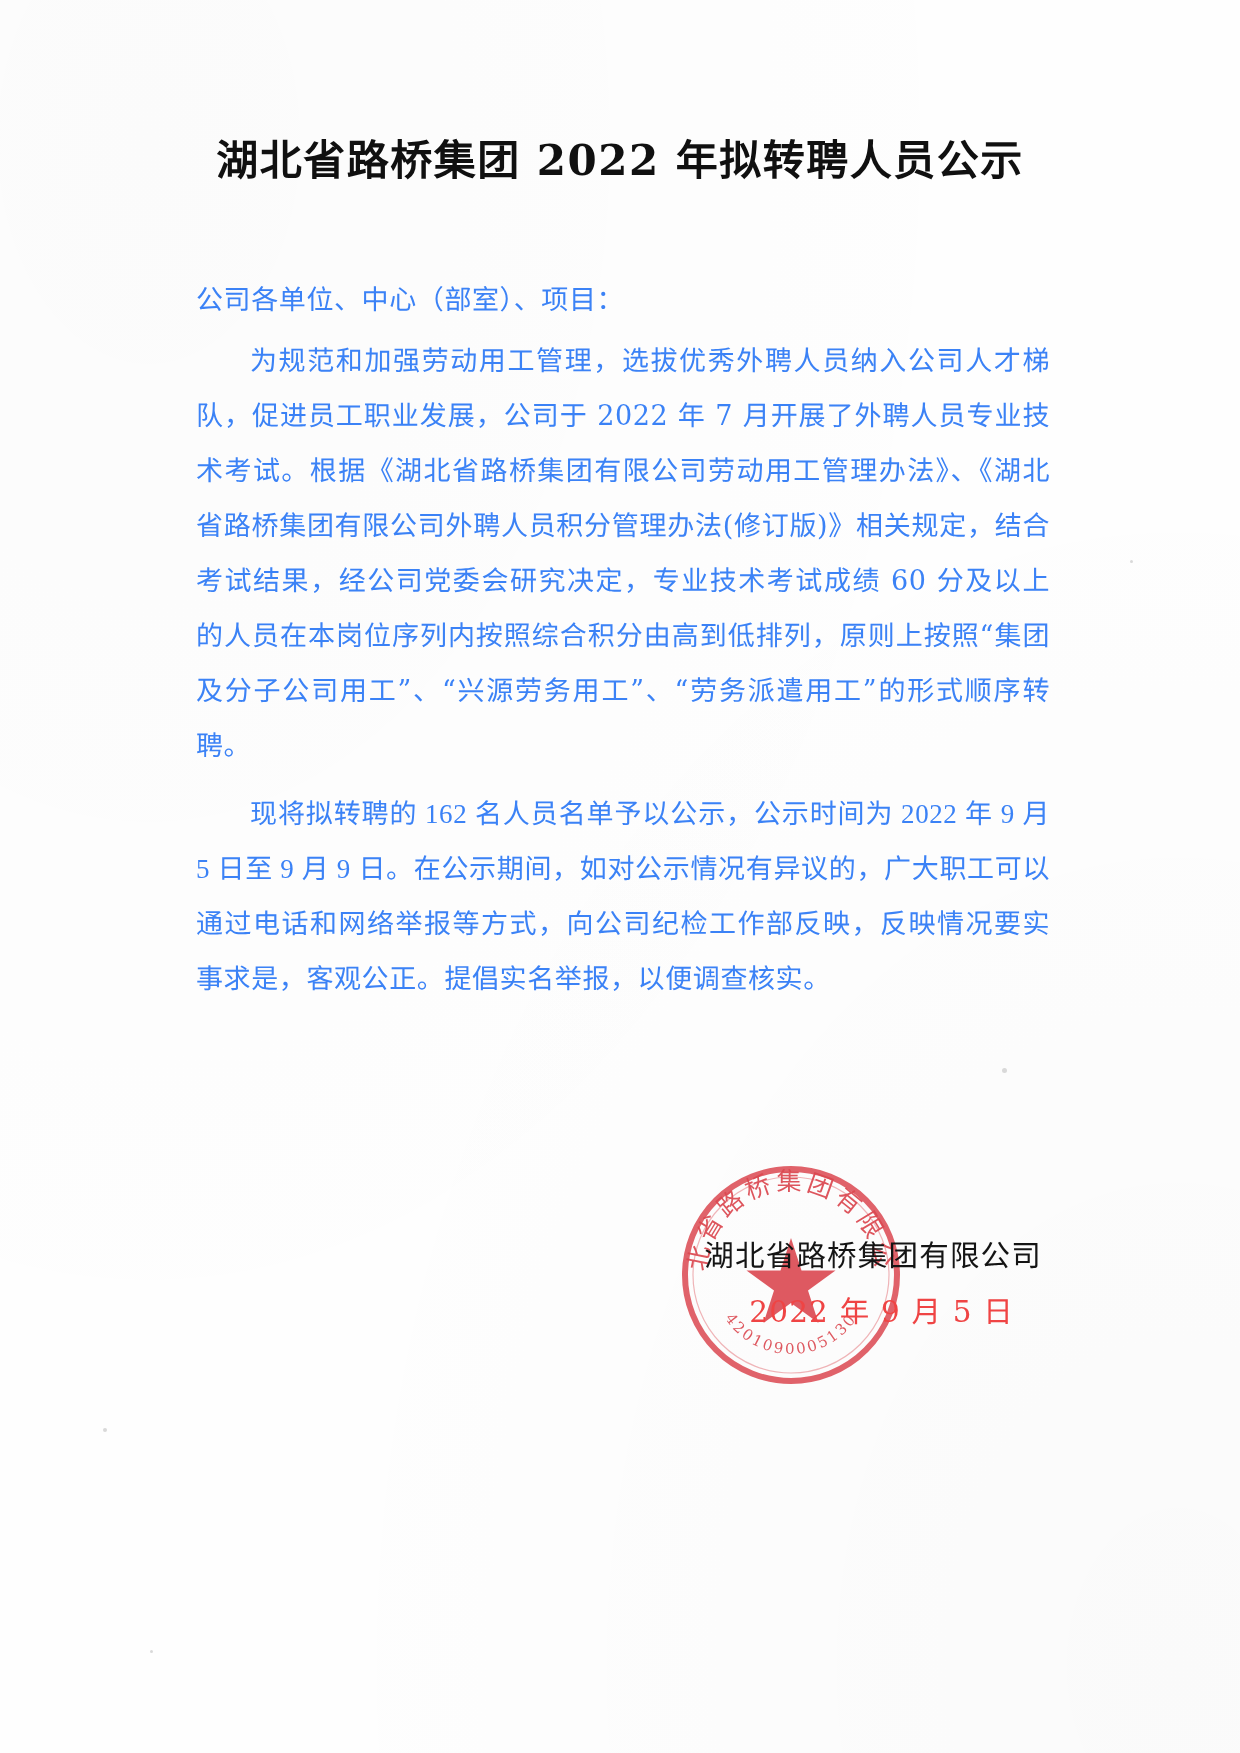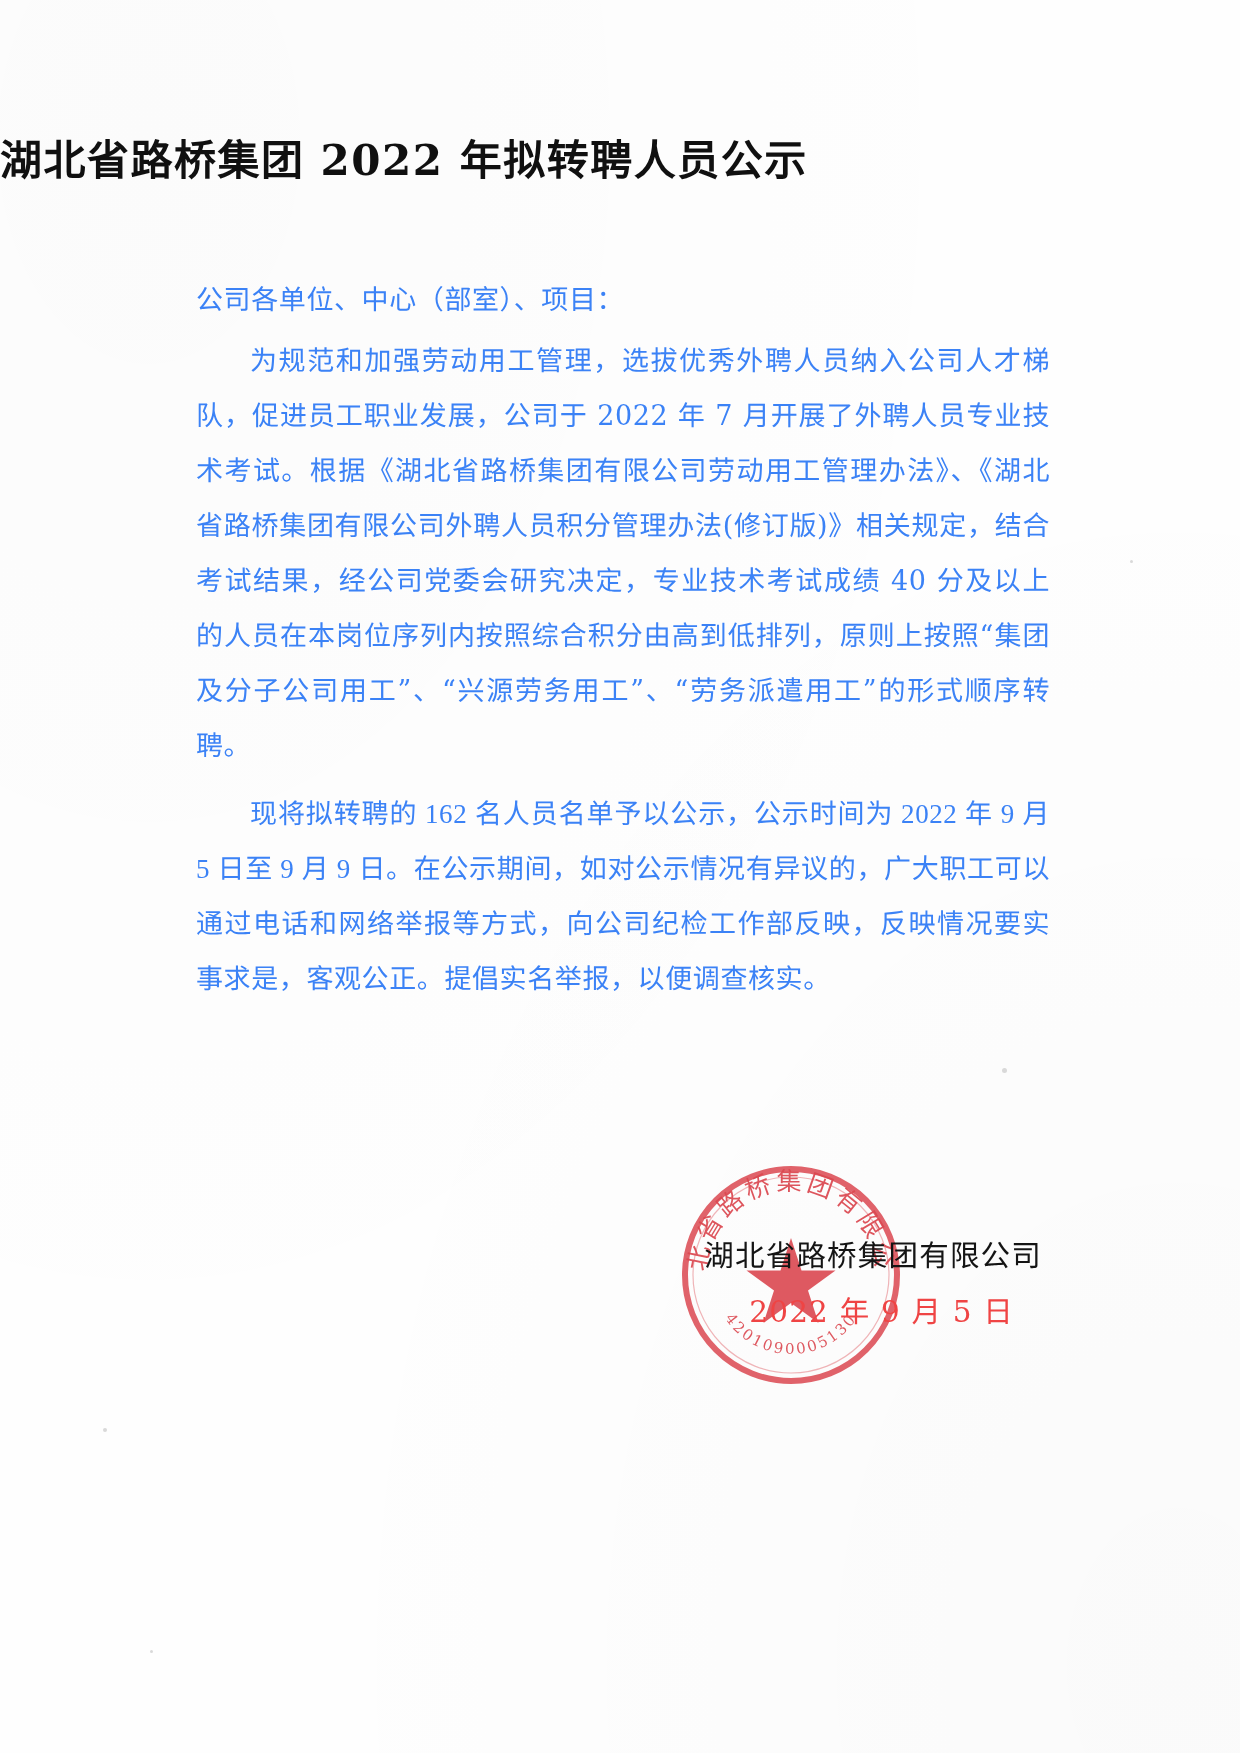--- a/index.html
+++ b/index.html
@@ -27,20 +27,21 @@
   .page {
     position: absolute;
     inset: 0;
     padding: 0;
   }
   .doc-title {
     position: absolute;
     top: 126px;
     left: 0;
     width: 1240px;
+    text-align: center;
     font-family: "DejaVu Serif", "Liberation Serif", serif;
     font-weight: 700;
     font-size: 42px;
     letter-spacing: 1.5px;
     color: #101010;
   }
   .body-block {
     position: absolute;
     top: 272px;
     left: 196px;
@@ -122,21 +123,21 @@
 <div class="paper"></div>
 
 <div class="page">
 
   <div class="doc-title">湖北省路桥集团 2022 年拟转聘人员公示</div>
 
   <div class="body-block">
 
     <p class="para">公司各单位、中心（部室）、项目：</p>
 
-    <p class="para indent">为规范和加强劳动用工管理，选拔优秀外聘人员纳入公司人才梯队，促进员工职业发展，公司于 2022 年 7 月开展了外聘人员专业技术考试。根据《湖北省路桥集团有限公司劳动用工管理办法》、《湖北省路桥集团有限公司外聘人员积分管理办法(修订版)》相关规定，结合考试结果，经公司党委会研究决定，专业技术考试成绩 40 分及以上的人员在本岗位序列内按照综合积分由高到低排列，原则上按照“集团及分子公司用工”、“兴源劳务用工”、“劳务派遣用工”的形式顺序转聘。</p>
+    <p class="para indent">为规范和加强劳动用工管理，选拔优秀外聘人员纳入公司人才梯队，促进员工职业发展，公司于 2022 年 7 月开展了外聘人员专业技术考试。根据《湖北省路桥集团有限公司劳动用工管理办法》、《湖北省路桥集团有限公司外聘人员积分管理办法(修订版)》相关规定，结合考试结果，经公司党委会研究决定，专业技术考试成绩 60 分及以上的人员在本岗位序列内按照综合积分由高到低排列，原则上按照“集团及分子公司用工”、“兴源劳务用工”、“劳务派遣用工”的形式顺序转聘。</p>
 
     <p class="para indent gap">现将拟转聘的 162 名人员名单予以公示，公示时间为 2022 年 9 月 5 日至 9 月 9 日。在公示期间，如对公示情况有异议的，广大职工可以通过电话和网络举报等方式，向公司纪检工作部反映，反映情况要实事求是，客观公正。提倡实名举报，以便调查核实。</p>
 
 
 
   </div>
 
   <div class="seal">
     <svg width="230" height="230" viewBox="0 0 230 230" xmlns="http://www.w3.org/2000/svg">
       <defs>

